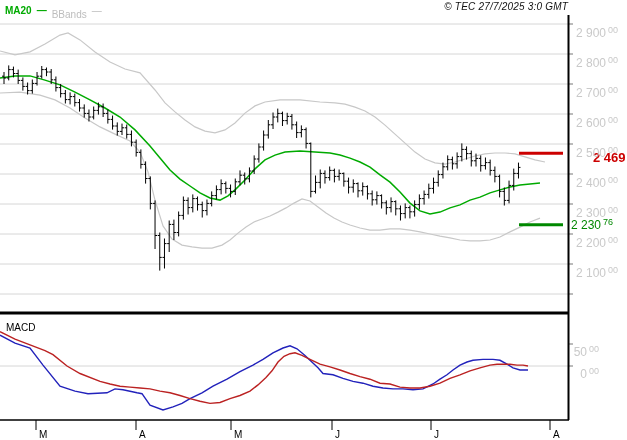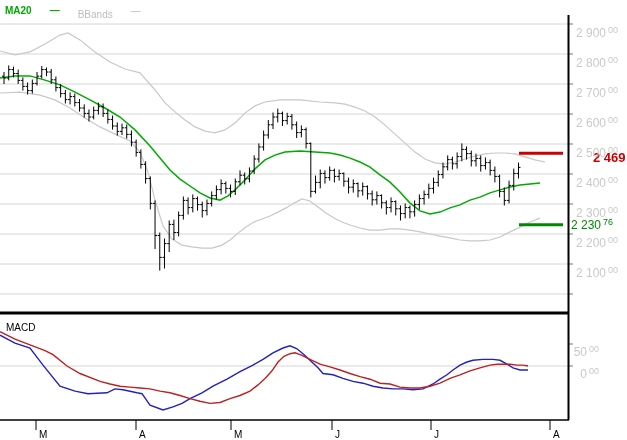--- a/index.html
+++ b/index.html
@@ -1,20 +1,20 @@
 <!DOCTYPE html>
 <html><head>
 <meta charset="utf-8">
 <style>
   html,body{margin:0;padding:0;background:#fff;}
   .chart-root{
     position:relative;width:627px;height:440px;background:#ffffff;
     font-family:"Liberation Sans", sans-serif;overflow:hidden;
   }
-  .legend-row{position:absolute;top:1px;left:5px;font-size:10px;display:flex;gap:18px;align-items:center;}
+  .legend-row{position:absolute;top:1px;left:5px;font-size:10px;display:flex;gap:5px;align-items:center;}
   .legend-ma20{color:#00aa00;font-weight:bold;}
   .legend-ma20-dash{color:#00aa00;font-weight:bold;}
   .legend-bbands{color:#bdbdbd;margin-top:8px;}
   .legend-bbands-dash{color:#bdbdbd;}
   .copyright{
     position:absolute;top:1px;right:59px;font-size:10px;font-style:italic;color:#111;
     letter-spacing:0.2px;
   }
   svg text{font-family:"Liberation Sans", sans-serif;}
 </style>
@@ -23,20 +23,21 @@
 
 <div class="chart-root">
 
   <div class="legend-row">
     <span class="legend-ma20">MA20</span>
       <span class="legend-ma20-dash">—</span>
     <span class="legend-bbands">BBands</span>
       <span class="legend-bbands-dash">—</span>
   </div>
 
+  <div class="copyright">© TEC 27/7/2025 3:0 GMT</div>
 
   <svg id="chart-svg" width="627" height="440" viewBox="0 0 627 440">
     <g id="g-grid">
         <line x1="0" y1="24" x2="568" y2="24" stroke="#d6d6d6" stroke-width="1"></line>
         <line x1="0" y1="54" x2="568" y2="54" stroke="#d6d6d6" stroke-width="1"></line>
         <line x1="0" y1="84" x2="568" y2="84" stroke="#d6d6d6" stroke-width="1"></line>
         <line x1="0" y1="114" x2="568" y2="114" stroke="#d6d6d6" stroke-width="1"></line>
         <line x1="0" y1="144" x2="568" y2="144" stroke="#d6d6d6" stroke-width="1"></line>
         <line x1="0" y1="174" x2="568" y2="174" stroke="#d6d6d6" stroke-width="1"></line>
         <line x1="0" y1="204" x2="568" y2="204" stroke="#d6d6d6" stroke-width="1"></line>

